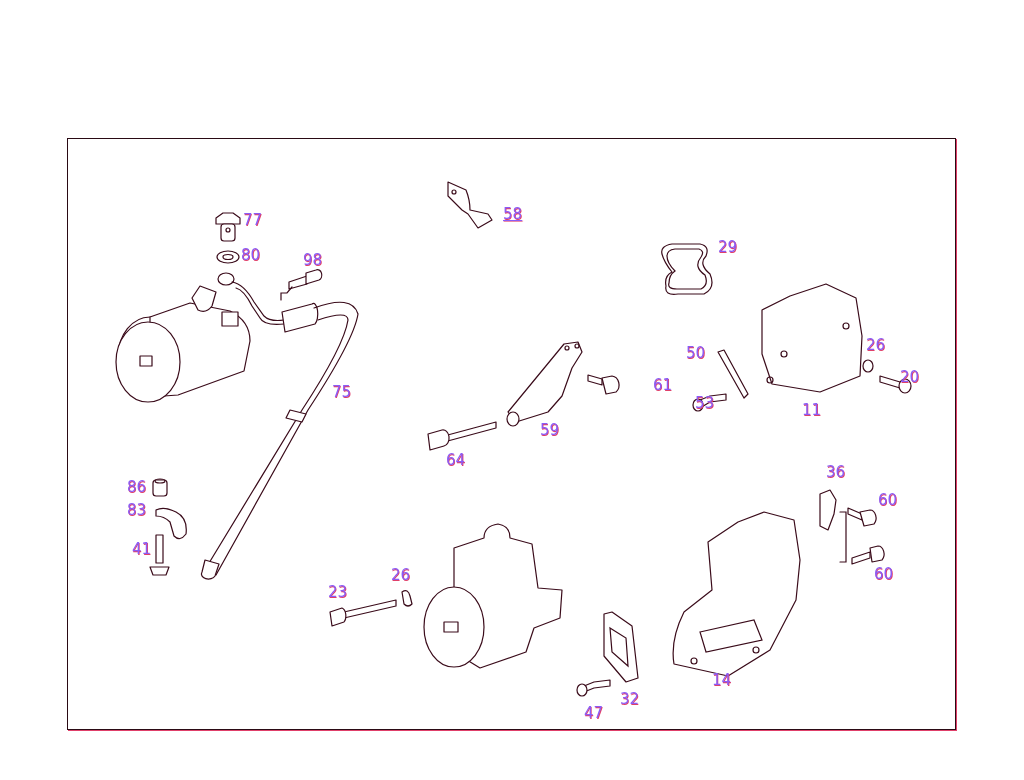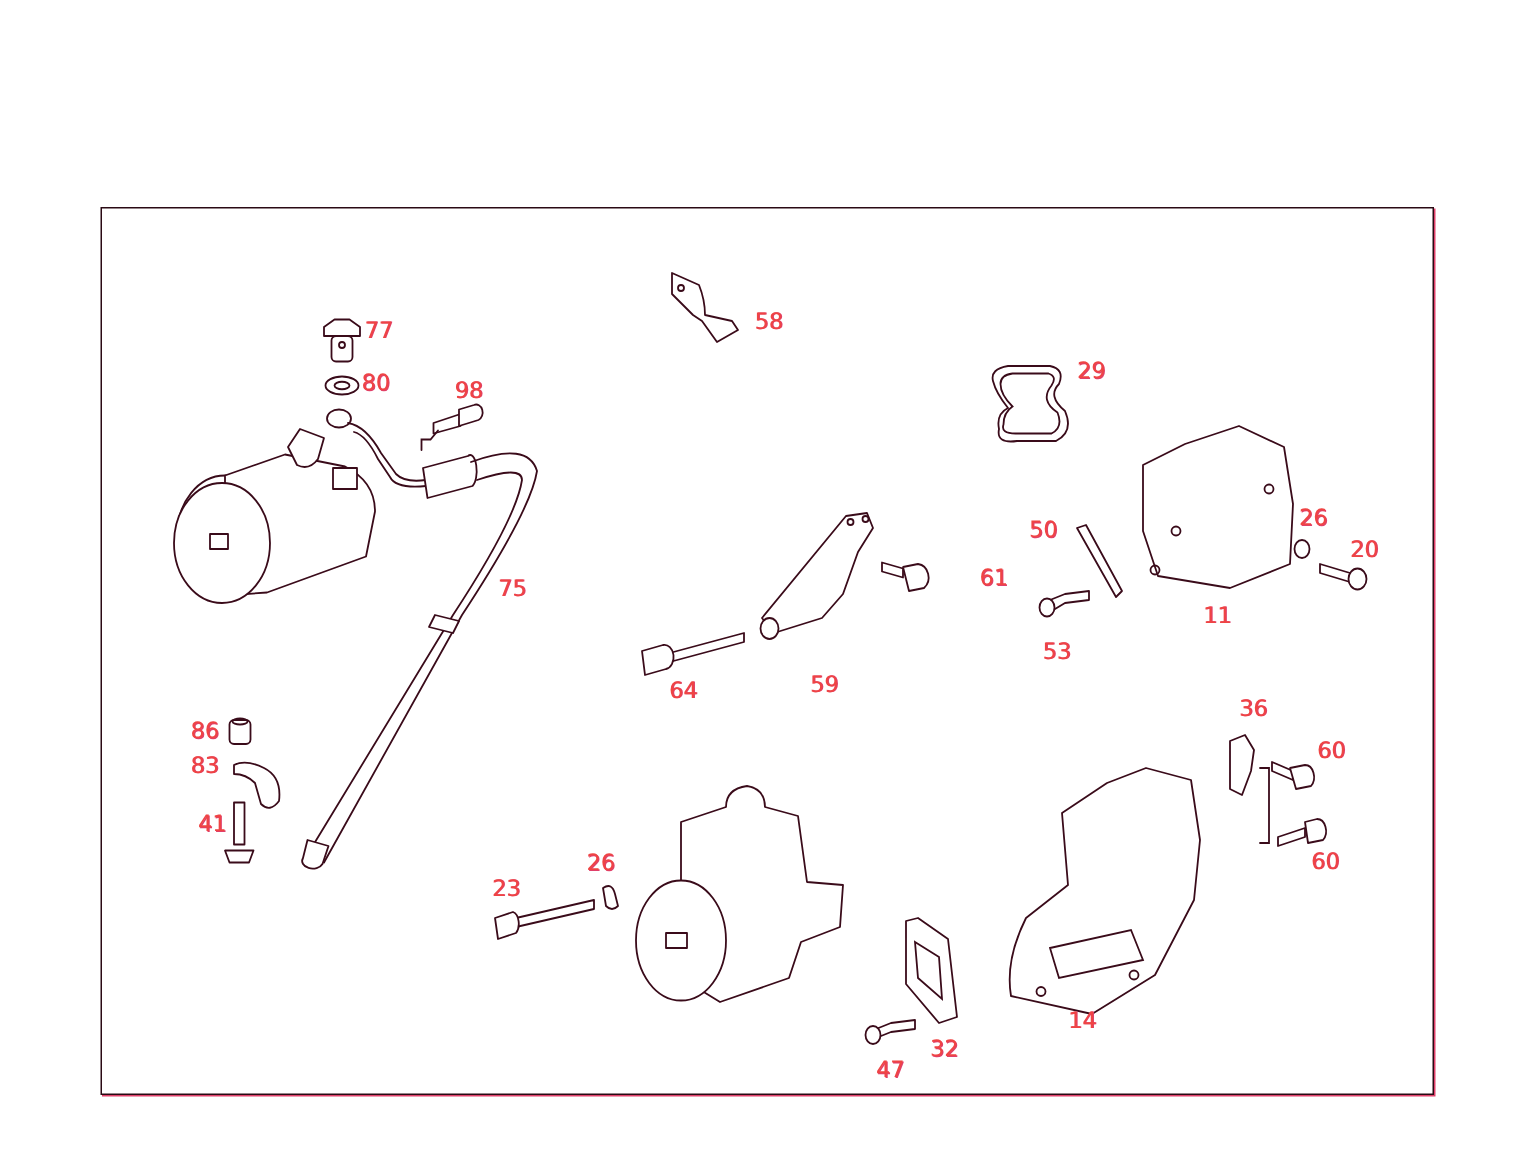--- a/index.html
+++ b/index.html
@@ -3,21 +3,21 @@
 <meta charset="utf-8">
 <style>
   html, body { margin: 0; padding: 0; background: #ffffff; }
   body { width: 1024px; height: 780px; position: relative; overflow: hidden;
          font-family: "DejaVu Sans", sans-serif; }
   #frame { position: absolute; left: 67px; top: 138px; width: 889px; height: 592px;
            border: 1.5px solid #2a0a14; box-shadow: 1px 1px 0 #e0406a; box-sizing: border-box; }
   svg#art { position: absolute; left: 0; top: 0; width: 1024px; height: 780px; }
   svg#art .p { fill: #ffffff; stroke: #3a0b1a; stroke-width: 1.2; stroke-linejoin: round; stroke-linecap: round; }
   svg#art .l { fill: none; stroke: #3a0b1a; stroke-width: 1.2; stroke-linecap: round; }
-  .callout { position: absolute; font-size: 15px; color: #ef4444; line-height: 1;
+  .callout { position: absolute; font-size: 15px; color: #8b5cf6; line-height: 1;
              text-shadow: 0.6px 0.6px 0 #e0406a; cursor: pointer; white-space: nowrap; }
 </style>
 </head>
 <body>
 
 <div id="frame"></div>
 
 <svg id="art" viewBox="0 0 1024 780">
 
   <g>
@@ -167,30 +167,30 @@
 </svg>
 
 <div id="callouts">
     <span class="callout" style="left: 243px; top: 213px;">77</span>
     <span class="callout" style="left: 241px; top: 248px;">80</span>
     <span class="callout" style="left: 303px; top: 253px;">98</span>
     <span class="callout" style="left: 332px; top: 385px;">75</span>
     <span class="callout" style="left: 127px; top: 480px;">86</span>
     <span class="callout" style="left: 127px; top: 503px;">83</span>
     <span class="callout" style="left: 132px; top: 542px;">41</span>
-    <span class="callout" style="left: 503px; top: 207px;">58</span>
+    <span class="callout" style="left: 503px; top: 207px; text-decoration: underline;">58</span>
     <span class="callout" style="left: 627px; top: 378px; margin-left: 26px;">61</span>
-    <span class="callout" style="left: 540px; top: 423px; margin-top: 26px;">59</span>
+    <span class="callout" style="left: 540px; top: 423px;">59</span>
     <span class="callout" style="left: 446px; top: 453px; text-align: right;">64</span>
     <span class="callout" style="left: 718px; top: 240px;">29</span>
     <span class="callout" style="left: 686px; top: 346px;">50</span>
-    <span class="callout" style="left: 695px; top: 427px;">53</span>
+    <span class="callout" style="left: 695px; top: 396px;">53</span>
     <span class="callout" style="left: 802px; top: 403px;">11</span>
     <span class="callout" style="left: 866px; top: 338px;">26</span>
-    <span class="callout" style="left: 900px; top: 359px;">20</span>
+    <span class="callout" style="left: 900px; top: 370px;">20</span>
     <span class="callout" style="left: 826px; top: 465px;">36</span>
     <span class="callout" style="left: 878px; top: 493px;">60</span>
     <span class="callout" style="left: 874px; top: 567px;">60</span>
     <span class="callout" style="left: 712px; top: 673px;">14</span>
     <span class="callout" style="left: 328px; top: 585px;">23</span>
     <span class="callout" style="left: 391px; top: 568px;">26</span>
     <span class="callout" style="left: 620px; top: 692px;">32</span>
     <span class="callout" style="left: 584px; top: 706px;">47</span>
   </div>
 

